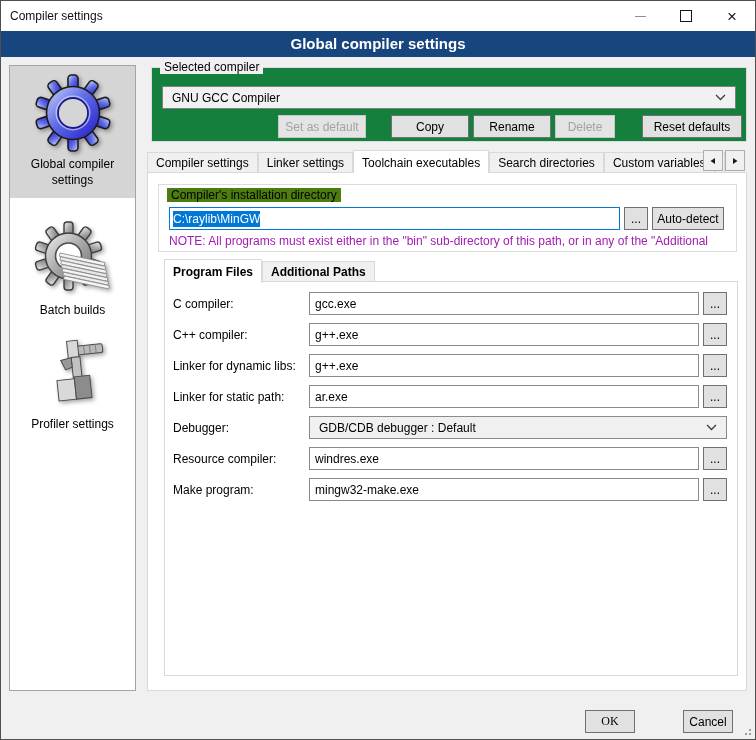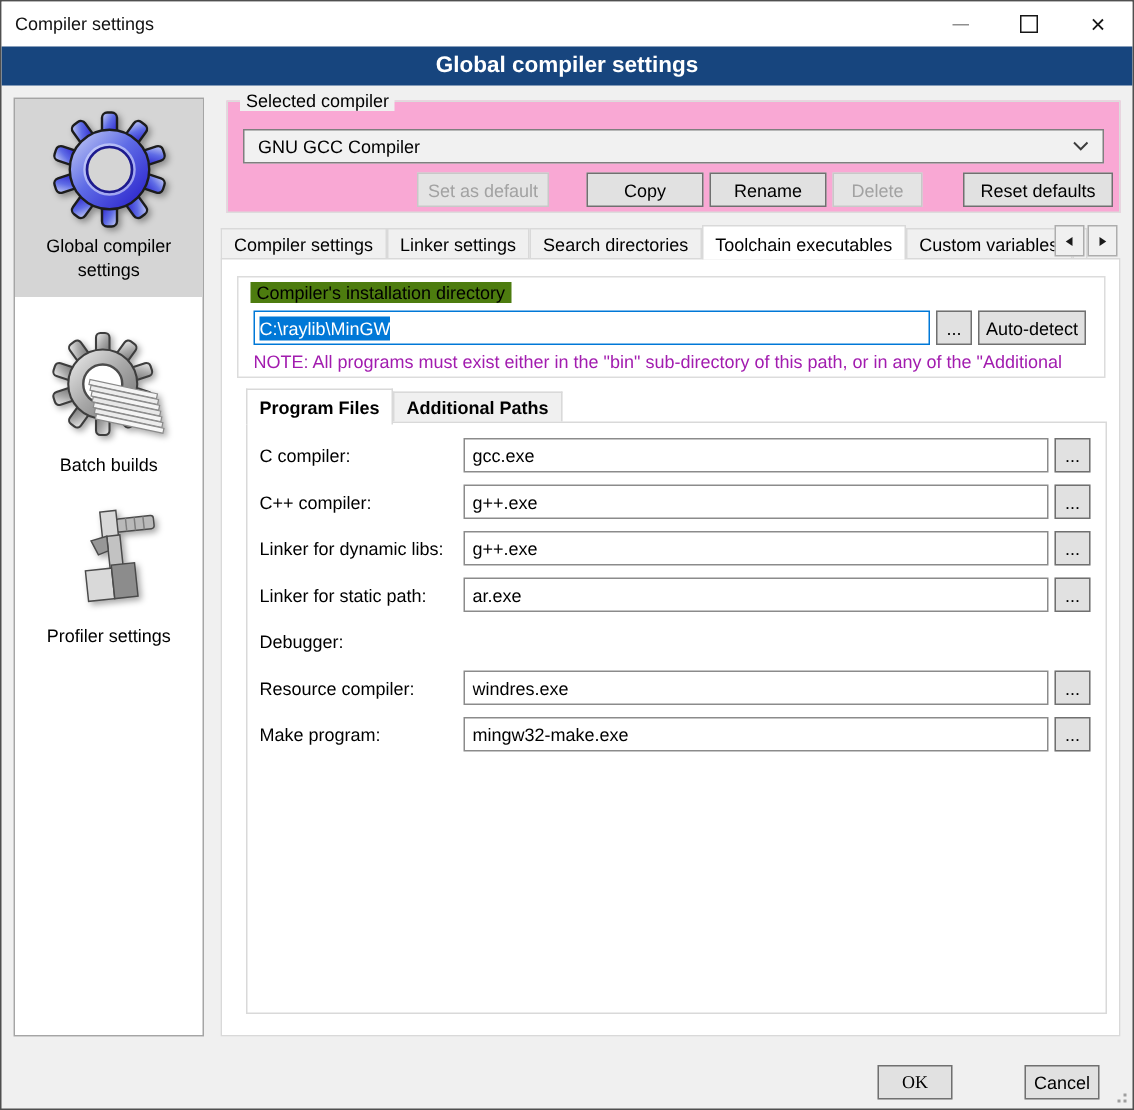--- a/index.html
+++ b/index.html
@@ -27,21 +27,21 @@
   .sb-item{display:flex;flex-direction:column;align-items:center;padding:8px 4px 10px;}
   .sb-item.selected{background:#d5d5d5;}
   .sb-item svg{filter:drop-shadow(2px 2px 2px rgba(0,0,0,0.35));}
   .sb-label{text-align:center;line-height:16px;margin-top:4px;}
   .sb-item.third{margin-top:14px;}
   
   .group{position:absolute;border:1px solid #dcdcdc;box-sizing:border-box;}
   .group-label{position:absolute;top:-8px;left:8px;padding:0 4px;background:#f0f0f0;}
   .group.on-white .group-label{background:#4d7c0f;margin-top:11px;}
   
-  #grp-compiler{left:150px;top:66px;width:596px;height:75px;background:#f9a8d4;}
+  #grp-compiler{left:150px;top:66px;width:596px;height:75px;background:#15803d;}
   .combo{position:absolute;left:10px;top:18px;right:10px;height:23px;box-sizing:border-box;
     display:flex;align-items:center;background:#f1f1f1;border:1px solid #7f7f7f;padding:0 9px;}
   .combo .cval{flex:1;overflow:hidden;white-space:nowrap;}
   .cbrow{position:absolute;top:47px;right:4px;display:flex;}
   .btn{box-sizing:border-box;height:23px;display:flex;align-items:center;justify-content:center;
     background:#e1e1e1;border:1px solid #707070;font-family:inherit;font-size:12px;color:#000;padding:0;}
   .btn.disabled{color:#a2a2a2;border-color:#c8c8c8;background:#e4e4e4;}
   .b-setdef{width:88px;margin-right:25px;}
   .b-copy{width:78px;margin-right:4px;}
   .b-rename{width:78px;margin-right:4px;}
@@ -210,22 +210,22 @@
       <button class="btn b-copy">Copy</button>
       <button class="btn b-rename">Rename</button>
       <button class="btn disabled b-delete">Delete</button>
       <button class="btn b-reset">Reset defaults</button>
     </div>
   </div>
 
   <div class="tabstrip">
     <div class="tab">Compiler settings</div>
     <div class="tab">Linker settings</div>
+    <div class="tab active">Toolchain executables</div>
     <div class="tab">Search directories</div>
-    <div class="tab active">Toolchain executables</div>
     <div class="tab">Custom variables</div>
     <div class="tab truncated">Build options</div>
     <div class="tab-arrows">
       <div class="arrow-btn">
         <svg width="8" height="8" viewBox="0 0 8 8">
             <polygon points="6,1 6,7 1.5,4" fill="#1a1a1a"></polygon>
           </svg>
       </div>
       <div class="arrow-btn">
         <svg width="8" height="8" viewBox="0 0 8 8">
@@ -270,20 +270,26 @@
         <input class="finput" value="g++.exe" style="">
         <button class="btn fdots">...</button>
       </div>
       <div class="frow">
         <span class="flabel">Linker for static path:</span>
         <input class="finput" value="ar.exe" style="">
         <button class="btn fdots">...</button>
       </div>
       <div class="frow">
         <span class="flabel">Debugger:</span>
+        <div class="fselect">
+          <span>GDB/CDB debugger : Default</span>
+          <svg width="11" height="7" viewBox="0 0 11 7">
+            <polyline points="1,1 5.5,5.5 10,1" fill="none" stroke="#3c3c3c" stroke-width="1.3"></polyline>
+          </svg>
+        </div>
       </div>
       <div class="frow">
         <span class="flabel">Resource compiler:</span>
         <input class="finput" value="windres.exe" style="">
         <button class="btn fdots">...</button>
       </div>
       <div class="frow">
         <span class="flabel">Make program:</span>
         <input class="finput" value="mingw32-make.exe" style="">
         <button class="btn fdots">...</button>

